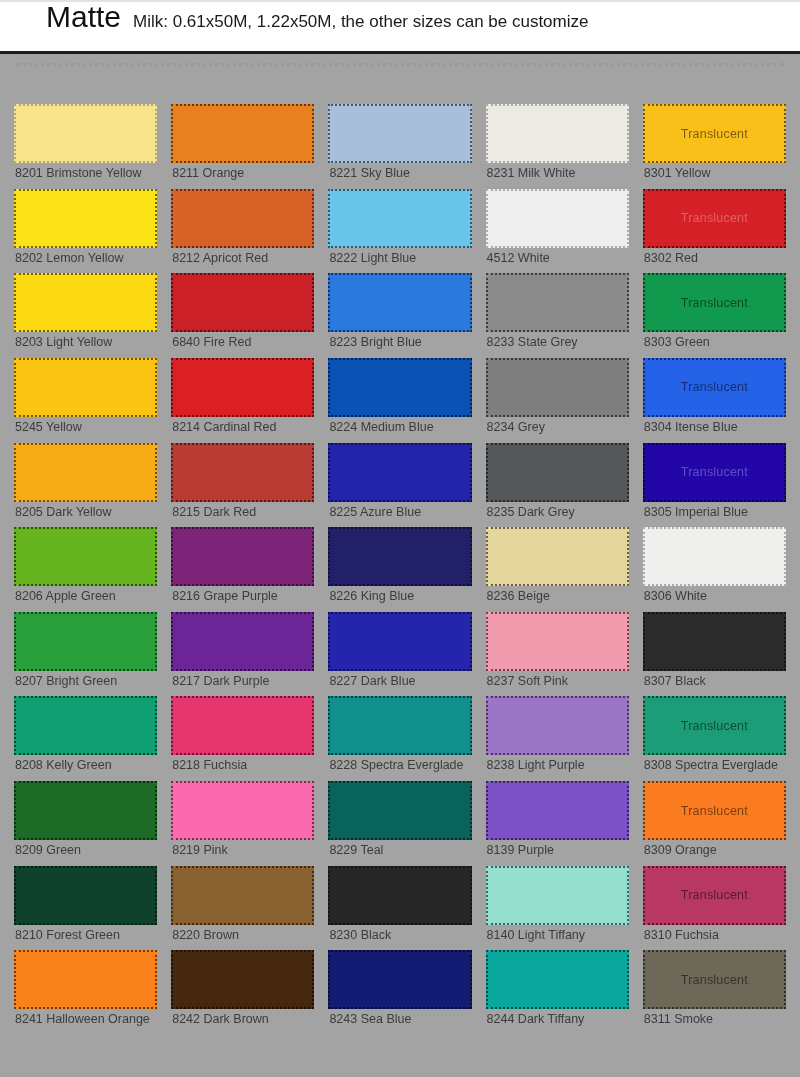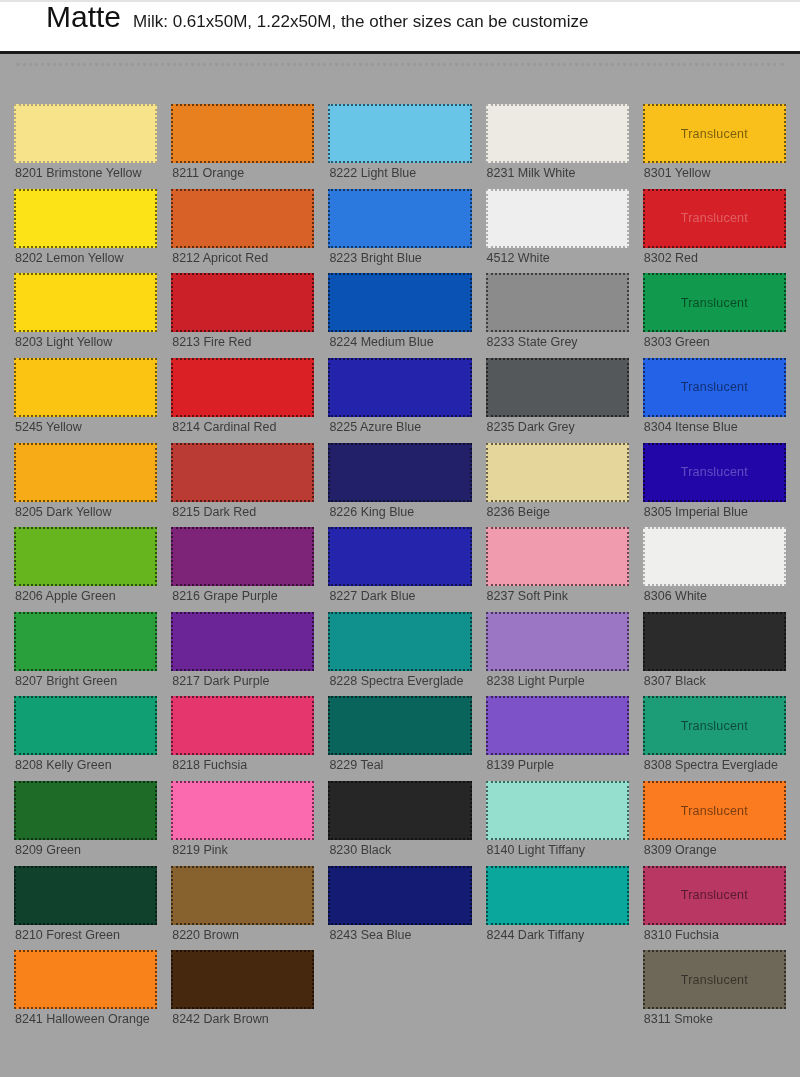--- a/index.html
+++ b/index.html
@@ -162,21 +162,21 @@
         <div class="cell">
           <div class="swatch" style="background: rgb(232, 128, 31);"></div>
           <div class="label">8211 Orange</div>
         </div>
         <div class="cell">
           <div class="swatch" style="background: rgb(215, 97, 39);"></div>
           <div class="label">8212 Apricot Red</div>
         </div>
         <div class="cell">
           <div class="swatch" style="background: rgb(204, 32, 41);"></div>
-          <div class="label">8213 Fire Red</div>
+          <div class="label">6840 Fire Red</div>
         </div>
         <div class="cell">
           <div class="swatch" style="background: rgb(218, 32, 37);"></div>
           <div class="label">8214 Cardinal Red</div>
         </div>
         <div class="cell">
           <div class="swatch" style="background: rgb(185, 59, 51);"></div>
           <div class="label">8215 Dark Red</div>
         </div>
         <div class="cell">
@@ -199,20 +199,24 @@
           <div class="swatch" style="background: rgb(135, 98, 47);"></div>
           <div class="label">8220 Brown</div>
         </div>
         <div class="cell">
           <div class="swatch" style="background: rgb(70, 40, 15);"></div>
           <div class="label">8242 Dark Brown</div>
         </div>
       </div>
       <div class="col">
         <div class="cell">
+          <div class="swatch" style="background: rgb(168, 191, 218);"></div>
+          <div class="label">8221 Sky Blue</div>
+        </div>
+        <div class="cell">
           <div class="swatch" style="background: rgb(105, 197, 231);"></div>
           <div class="label">8222 Light Blue</div>
         </div>
         <div class="cell">
           <div class="swatch" style="background: rgb(43, 121, 222);"></div>
           <div class="label">8223 Bright Blue</div>
         </div>
         <div class="cell">
           <div class="swatch" style="background: rgb(11, 82, 181);"></div>
           <div class="label">8224 Medium Blue</div>
@@ -253,20 +257,24 @@
         </div>
         <div class="cell">
           <div class="swatch light-edge" style="background: rgb(238, 238, 238);"></div>
           <div class="label">4512 White</div>
         </div>
         <div class="cell">
           <div class="swatch" style="background: rgb(139, 139, 139);"></div>
           <div class="label">8233 State Grey</div>
         </div>
         <div class="cell">
+          <div class="swatch" style="background: rgb(127, 127, 127);"></div>
+          <div class="label">8234 Grey</div>
+        </div>
+        <div class="cell">
           <div class="swatch" style="background: rgb(84, 88, 90);"></div>
           <div class="label">8235 Dark Grey</div>
         </div>
         <div class="cell">
           <div class="swatch" style="background: rgb(229, 215, 156);"></div>
           <div class="label">8236 Beige</div>
         </div>
         <div class="cell">
           <div class="swatch" style="background: rgb(240, 156, 174);"></div>
           <div class="label">8237 Soft Pink</div>

